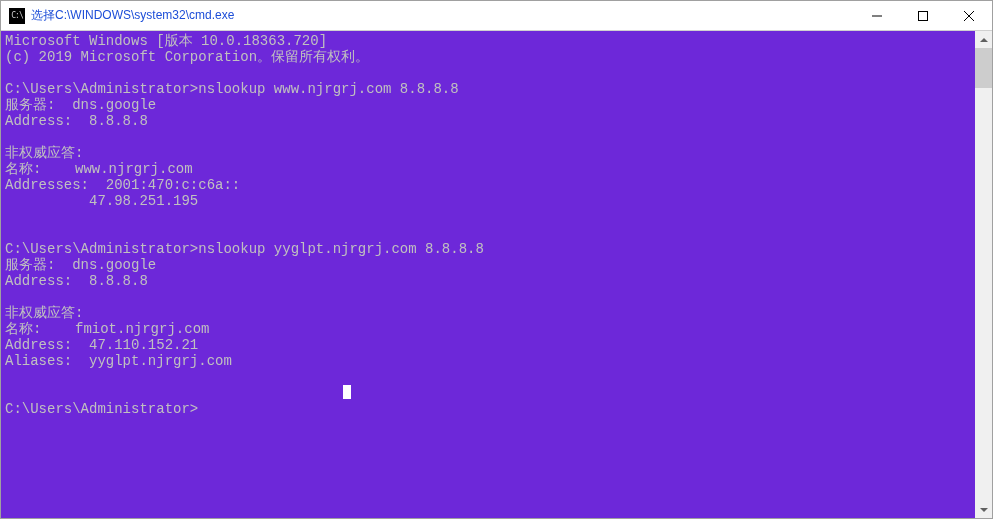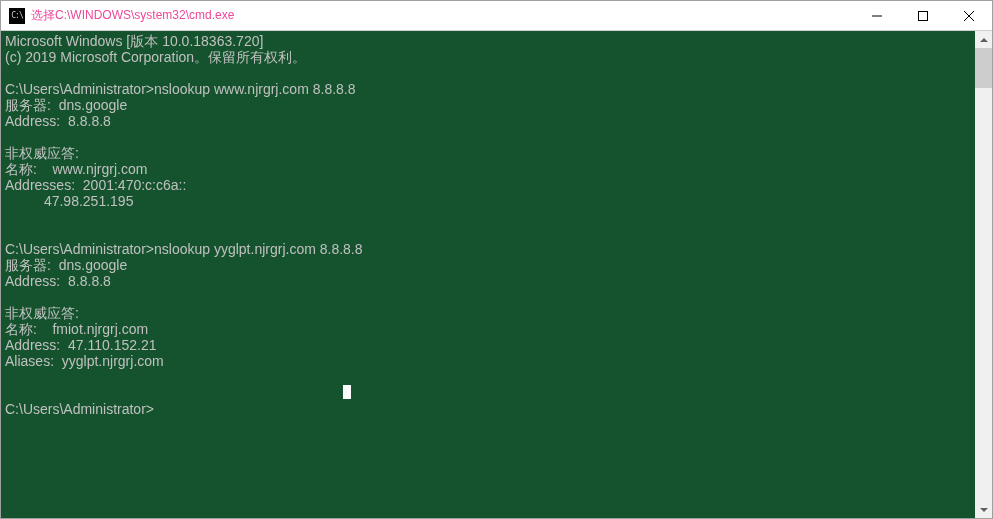--- a/index.html
+++ b/index.html
@@ -35,21 +35,21 @@
       display: flex;
       align-items: center;
       justify-content: center;
       font-size: 8px;
       color: #ccc;
       font-family: Consolas, monospace;
       letter-spacing: -1px;
     }
     .titlebar-title {
       font-size: 12px;
-      color: #ec4899;
+      color: #1d4ed8;
       flex: 1;
       white-space: nowrap;
       overflow: hidden;
     }
     .win-controls {
       display: flex;
       height: 100%;
     }
     .win-btn {
       width: 46px;
@@ -63,23 +63,23 @@
       cursor: default;
     }
     .win-btn svg { width: 10px; height: 10px; }
     .terminal-wrap {
       flex: 1;
       display: flex;
       background: #000;
     }
     .terminal {
       flex: 1;
-      background: #14532d;
+      background: #6d28d9;
       color: #c0c0c0;
-      font-family: Liberation Sans, sans-serif;
+      font-family: Liberation Mono, monospace;
       font-size: 14px;
       line-height: 16px;
       padding: 2px 0 0 4px;
       white-space: pre;
       overflow: hidden;
       position: relative;
     }
     .scrollbar {
       width: 17px;
       background: #f0f0f0;

